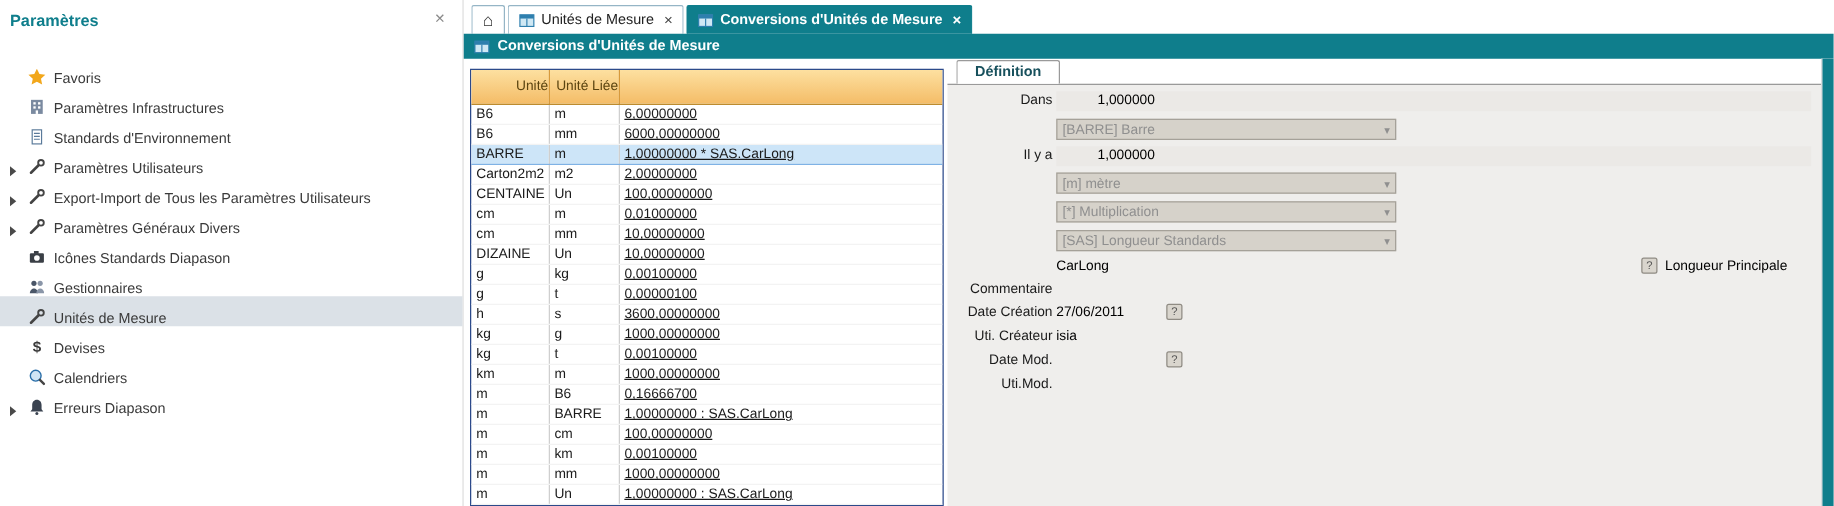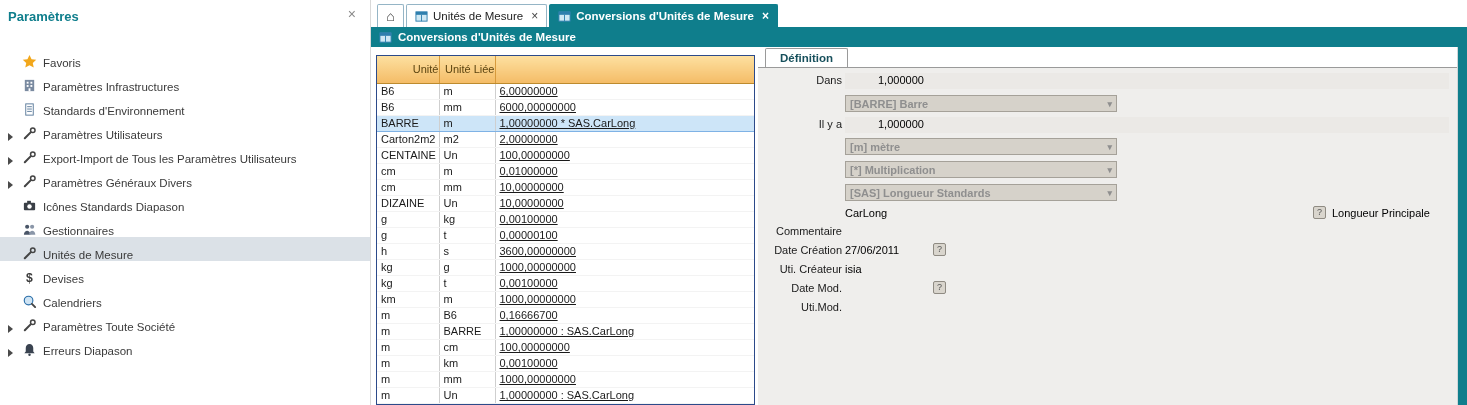--- a/index.html
+++ b/index.html
@@ -53,21 +53,21 @@
   
   .defpanel { position:absolute; left:387px; top:0; right:10px; bottom:0; }
   .def-tab { position:absolute; left:7px; top:1px; height:19px; padding:0 14px; background:#fff;
              border:1px solid #9a9a9a; border-bottom:none; border-radius:2px 2px 0 0;
              font-size:11.5px; font-weight:bold; color:#17505c; display:flex; align-items:center; z-index:2; }
   .def-body { position:absolute; left:0; right:0; top:20px; bottom:0; background:#efeeec; border-top:1px solid #9a9a9a; }
   .def-label { position:absolute; left:0; width:84px; text-align:right; font-size:11px; color:#1a1a1a; }
   .def-value { position:absolute; font-size:11px; color:#000; }
   .band { position:absolute; left:87px; right:8px; height:16px; background:#ebe9e6; }
   .dropdown { position:absolute; left:87px; width:272px; height:17px; background:#d6d2ca; border:1px solid #a5a199;
-              color:#8f8f8f; font-size:11px; display:flex; align-items:center; padding:0 4px;font-weight:bold; }
+              color:#8f8f8f; font-size:11px; display:flex; align-items:center; padding:0 4px; }
   .dd-arrow { margin-left:auto; color:#8f8f8f; font-size:9px; }
   .qbtn { position:absolute; width:13px; height:13px; background:#d9d5cd; border:1px solid #8f8b83; border-radius:2px;
           font-size:9px; color:#555; text-align:center; line-height:11px; cursor:default; }
 
   .vscroll { position:absolute; right:0; top:47px; width:10px; bottom:0; background:#e8e8e8; border-left:1px solid #cfd6d9; }
   .vthumb { position:absolute; left:0; right:0; top:0; bottom:0; background:#0f7e8c; }
   .sprite { position:absolute; width:0; height:0; overflow:hidden; }
 </style>
 </head>
 <body>
@@ -200,27 +200,20 @@
             <use href="#i-dollar"></use>
           </svg>
           <span>Devises</span>
         </div>
         <div class="side-item">
           <span class="arrow"></span>
           <svg class="s-icon">
             <use href="#i-globe"></use>
           </svg>
           <span>Calendriers</span>
-        </div>
-        <div class="side-item">
-          <span class="arrow show"></span>
-          <svg class="s-icon">
-            <use href="#i-tools"></use>
-          </svg>
-          <span>Paramètres Toute Société</span>
         </div>
         <div class="side-item">
           <span class="arrow show"></span>
           <svg class="s-icon">
             <use href="#i-bell"></use>
           </svg>
           <span>Erreurs Diapason</span>
         </div>
       </div>
   </div>

